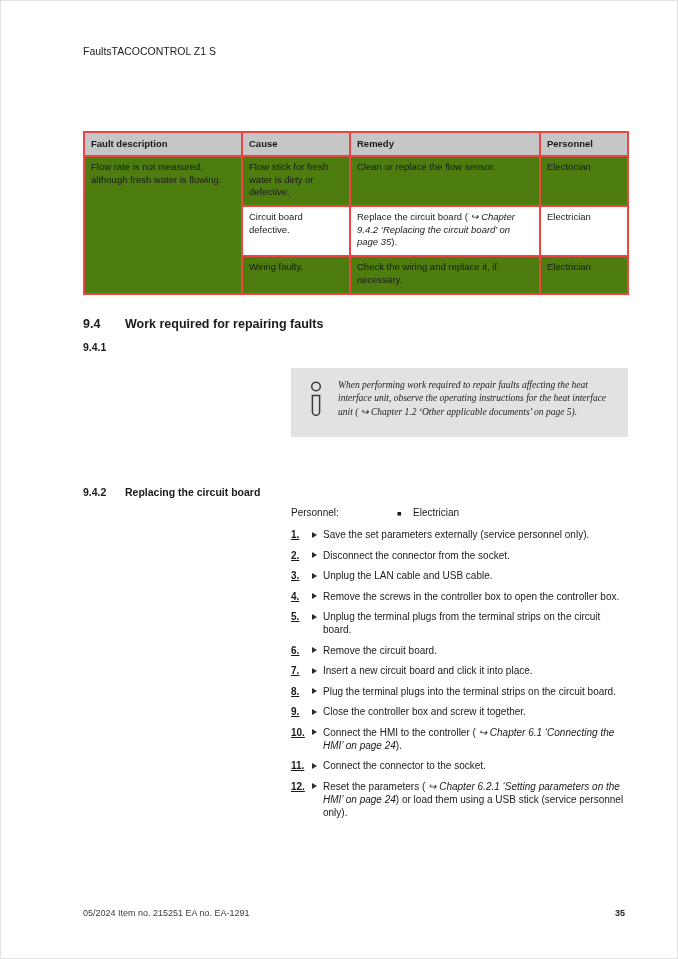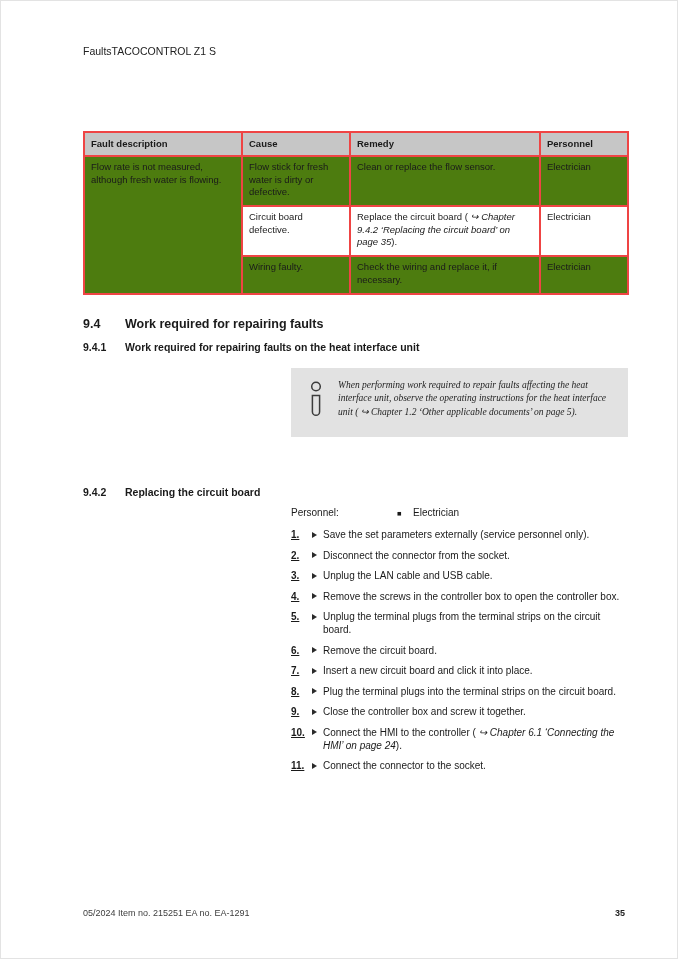--- a/index.html
+++ b/index.html
@@ -101,21 +101,20 @@
     </tbody>
   </table>
 
   <div class="heading h1">
     <span class="h-num">9.4</span>
     <span class="h-title">Work required for repairing faults</span>
   </div>
 
   <div class="heading h941">
     <span class="h-num">9.4.1</span>
-    <span class="h-title">Work required for repairing faults on the heat interface unit</span>
   </div>
 
   <div class="note">
     <span class="note-icon">
       <svg width="24" height="40" viewBox="0 0 24 40" aria-hidden="true">
         <circle cx="12" cy="6.5" r="4.3" fill="none" stroke="#3c3c3c" stroke-width="1.5"></circle>
         <path d="M8.4 15.5 h7.2 v16.2 a3.6 3.6 0 0 1 -3.6 3.6 a3.6 3.6 0 0 1 -3.6 -3.6 z" fill="none" stroke="#3c3c3c" stroke-width="1.5"></path>
       </svg>
     </span>
     <p class="note-text"><span>When performing work required to repair faults affecting the heat interface unit, observe the operating instructions for the heat interface unit ( </span><em class="xref">↪ Chapter 1.2 ‘Other applicable documents’ on page 5</em><span>).</span></p>
@@ -181,20 +180,25 @@
     <li class="step">
         <span class="sn">10.</span>
         <span class="sa"></span>
         <span class="st"><span>Connect the HMI to the controller ( </span><em class="xref">↪ Chapter 6.1 ‘Connecting the HMI’ on page 24</em><span>).</span></span>
       </li>
     <li class="step">
         <span class="sn">11.</span>
         <span class="sa"></span>
         <span class="st"><span>Connect the connector to the socket.</span><em class="xref"></em><span></span></span>
       </li>
+    <li class="step">
+        <span class="sn">12.</span>
+        <span class="sa"></span>
+        <span class="st"><span>Reset the parameters ( </span><em class="xref">↪ Chapter 6.2.1 ‘Setting parameters on the HMI’ on page 24</em><span>) or load them using a USB stick (service personnel only).</span></span>
+      </li>
   </ol>
 
   <div class="pg-footer">
     <span class="f-left">05/2024 Item no. 215251 EA no. EA-1291</span>
     <span class="f-right">35</span>
   </div>
 
 </div>
 
 </body></html>

